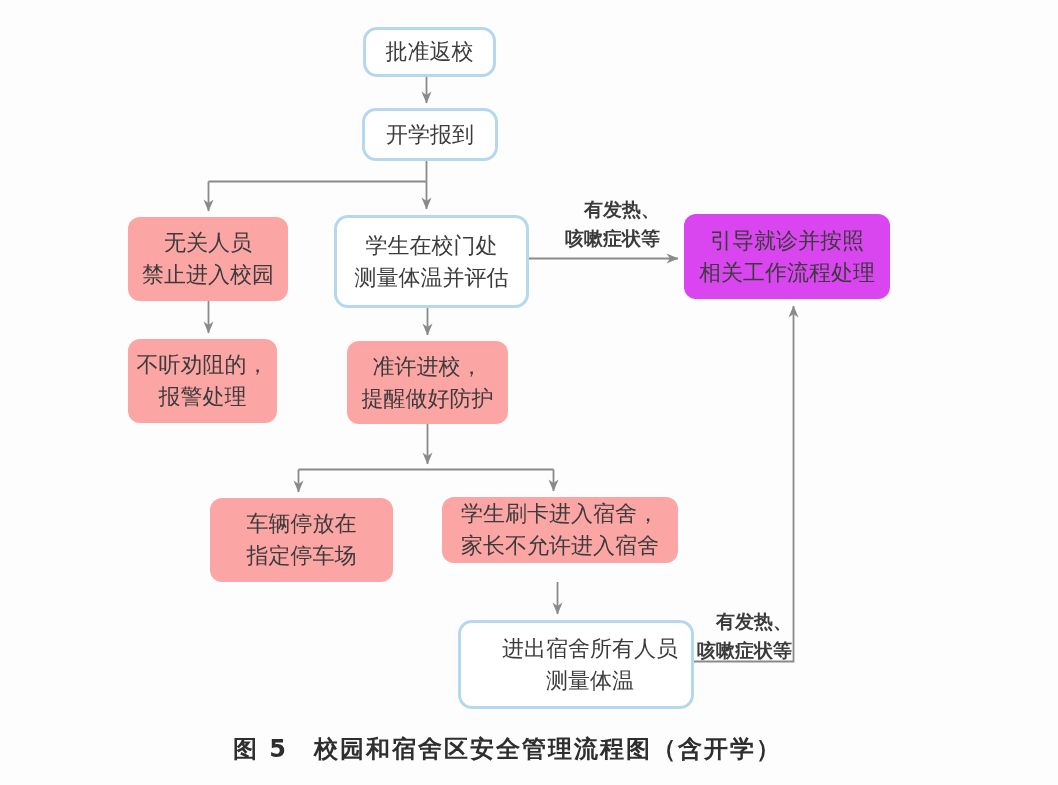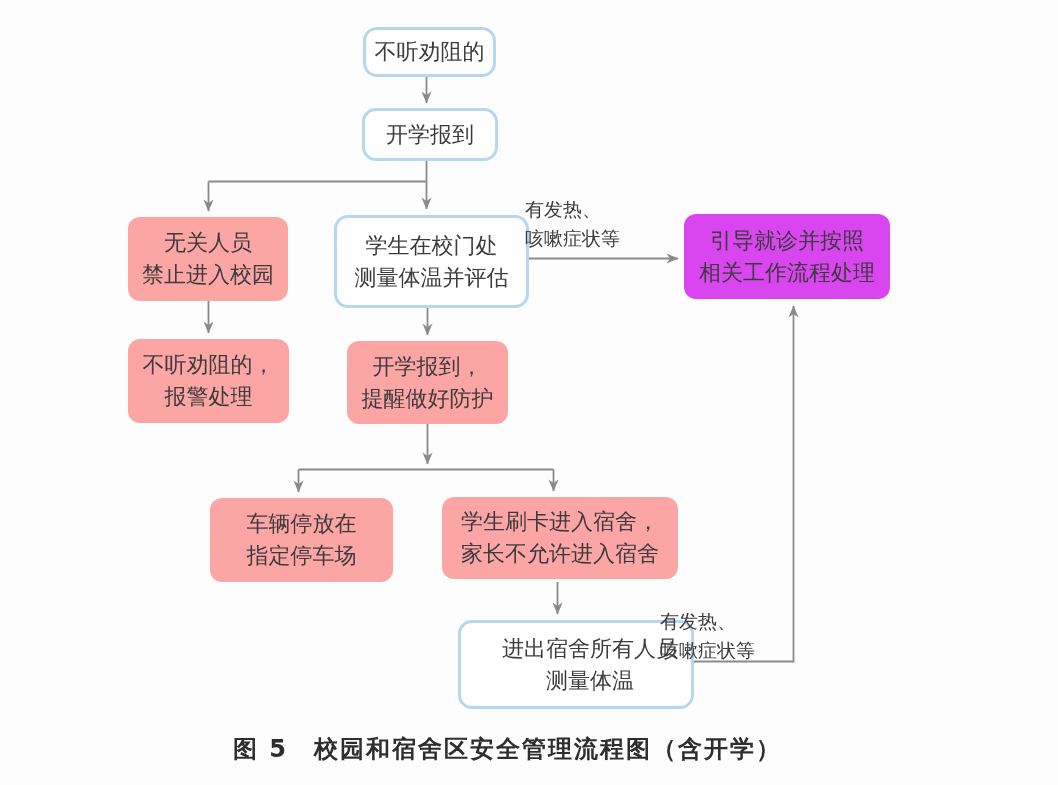--- a/index.html
+++ b/index.html
@@ -16,41 +16,41 @@
     display:flex;align-items:center;justify-content:center;
     text-align:center;white-space:pre-line;
     font-size:22px;line-height:1.45;color:#3b3b3b;
     border-radius:12px;
   }
   .node.blue{background:#fca5a5;}
   .node.outline{background:#ffffff;border:3px solid #b5d8ef;border-radius:14px;}
   .node.pink{background:#d946ef;}
   .edge-label{
     position:absolute;z-index:2;
-    text-align:left;white-space:pre-line;
-    font-size:19px;line-height:1.5;color:#3b3b3b;
+    text-align:right;white-space:pre-line;
+    font-size:19px;line-height:1.5;color:#3b3b3b;font-weight:bold;
   }
   .caption{
     position:absolute;z-index:2;
     left:0;top:733px;width:1015px;
     text-align:center;
     font-family:"DejaVu Sans","Liberation Sans",sans-serif;
     font-weight:bold;font-size:24px;color:#2e2e2e;
     letter-spacing:2px;
   }
   
   #n-approve   {left:363px;top:27px; width:127px;height:44px;}
   #n-report    {left:362px;top:108px;width:130px;height:47px;}
   #n-unrelated {left:128px;top:217px;width:160px;height:84px;}
   #n-gate      {left:334px;top:215px;width:189px;height:87px;}
   #n-guide     {left:684px;top:214px;width:206px;height:85px;}
-  #n-police    {left:128px;top:339px;width:161px;height:84px;}
+  #n-police    {left:128px;top:339px;width:149px;height:84px;}
   #n-allow     {left:347px;top:341px;width:161px;height:83px;}
   #n-vehicle   {left:210px;top:498px;width:183px;height:84px;}
-  #n-dormcard  {left:442px;top:497px;width:236px;height:82px;}
+  #n-dormcard  {left:442px;top:497px;width:236px;height:66px;}
   #n-dormtemp  {left:458px;top:620px;width:202px;height:83px;padding-left:28px;}
   #el-gate {left:525px;top:195px;width:135px;}
   #el-dorm {left:660px;top:607px;width:132px;}
 </style>
 </head>
 <body>
 
 <div id="stage">
 
   <svg id="connectors" width="1058" height="785" viewBox="0 0 1058 785">
@@ -70,37 +70,37 @@
       <path d="M523,258.5 H678" marker-end="url(#arrow)"></path>
       <path d="M427.5,424 V464" marker-end="url(#arrow)"></path>
       <path d="M298.5,469.5 H553.5"></path>
       <path d="M298.5,469.5 V492" marker-end="url(#arrow)"></path>
       <path d="M553.5,469.5 V491" marker-end="url(#arrow)"></path>
       <path d="M557.5,582 V614" marker-end="url(#arrow)"></path>
       <path d="M660,661.5 H793.5 V306" marker-end="url(#arrow)"></path>
     </g>
   </svg>
 
-  <div id="n-approve" class="node outline">不听劝阻的</div>
+  <div id="n-approve" class="node outline">批准返校</div>
 
   <div id="n-report" class="node outline">开学报到</div>
 
   <div id="n-unrelated" class="node blue">无关人员
 禁止进入校园</div>
 
   <div id="n-gate" class="node outline">学生在校门处
 测量体温并评估</div>
 
   <div id="n-guide" class="node pink">引导就诊并按照
 相关工作流程处理</div>
 
   <div id="n-police" class="node blue">不听劝阻的，
 报警处理</div>
 
-  <div id="n-allow" class="node blue">开学报到，
+  <div id="n-allow" class="node blue">准许进校，
 提醒做好防护</div>
 
   <div id="n-vehicle" class="node blue">车辆停放在
 指定停车场</div>
 
   <div id="n-dormcard" class="node blue">学生刷卡进入宿舍，
 家长不允许进入宿舍</div>
 
   <div id="n-dormtemp" class="node outline">进出宿舍所有人员
 测量体温</div>

